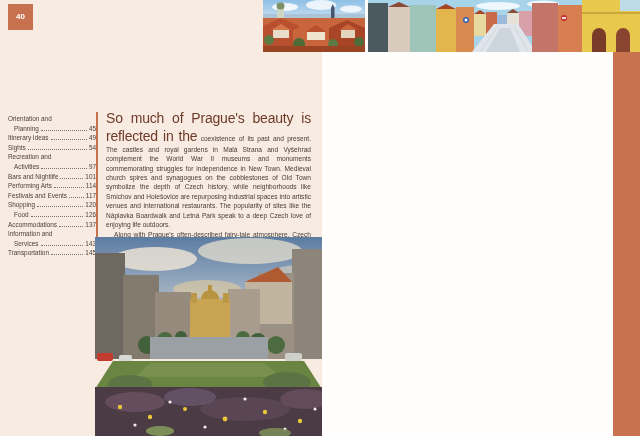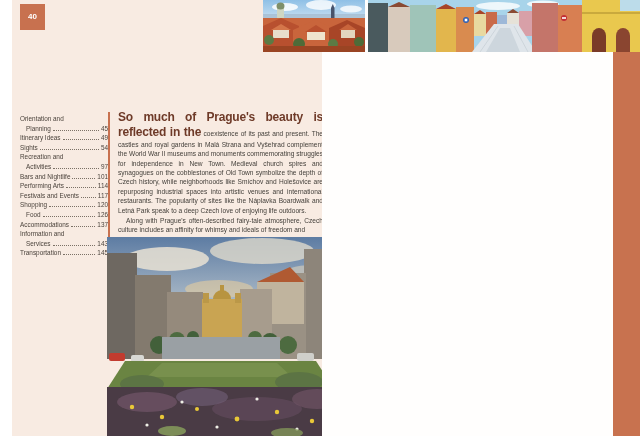--- a/index.html
+++ b/index.html
@@ -2,42 +2,42 @@
 <html><head>
 <meta charset="utf-8">
 <style>
   * { margin:0; padding:0; box-sizing:border-box; }
   html,body { background:#ffffff; }
   .stage {
     position:relative; width:640px; height:436px; overflow:hidden;
     font-family:"Liberation Sans", sans-serif; background:#fff;
   }
   
-  .page-left  { position:absolute; left:12px; top:0; width:381px; height:436px; background:#f8ebe2; }
+  .page-left  { position:absolute; left:0; top:0; width:381px; height:436px; background:#f8ebe2; }
   .page-right { position:absolute; left:322px; top:0; width:318px; height:436px; background:#fffefd; }
   .edge-strip { position:absolute; left:613px; top:52px; width:27px; height:384px; background:#c8724f; }
 
   
   .page-tab {
     position:absolute; left:8px; top:4px; width:25px; height:26px; background:#c8714f;
     color:#fff; font-weight:bold; font-size:8px; line-height:26px; text-align:center;
   }
   .chapter-title {
     position:absolute; left:31px; top:60px; font-family:"DejaVu Sans", sans-serif;
     font-size:37px; font-weight:bold; color:#199cd8; letter-spacing:-1px;
   }
   .toc { position:absolute; left:8px; top:114px; width:88px; font-size:6.4px; color:#4b433c; }
   .toc-row { display:flex; align-items:baseline; height:9.6px; line-height:9.6px; }
   .toc-row.indent { padding-left:6px; }
   .toc-text { white-space:nowrap; }
   .toc-dots { flex:1; border-bottom:1px dotted #7b7166; margin:0 2px 2px 2px; min-width:4px; }
   .toc-divider { position:absolute; left:96px; top:112px; width:2px; height:127px; background:#c8714f; }
 
   .intro { position:absolute; left:106px; top:110px; width:205px; color:#44403b; }
-  .intro-lead { font-size:12px; font-weight:bold; color:#6e3a28; letter-spacing:-0.2px; line-height:1.25; }
+  .intro-lead { font-size:14px; font-weight:normal; color:#6e3a28; letter-spacing:-0.2px; line-height:1.25; }
   .intro p { font-size:6.6px; line-height:1.42; text-align:justify; }
   .intro p.p2 { text-indent:8px; margin-top:1px; }
 
   .photo-wenceslas { position:absolute; left:95px; top:237px; width:227px; height:199px; }
   .photo-rooftops  { position:absolute; left:263px; top:0; width:102px; height:52px; }
   .photo-street    { position:absolute; left:368px; top:0; width:272px; height:52px; }
   .photo-wenceslas svg, .photo-rooftops svg, .photo-street svg { display:block; width:100%; height:100%; }
 </style>
 </head>
 <body>

